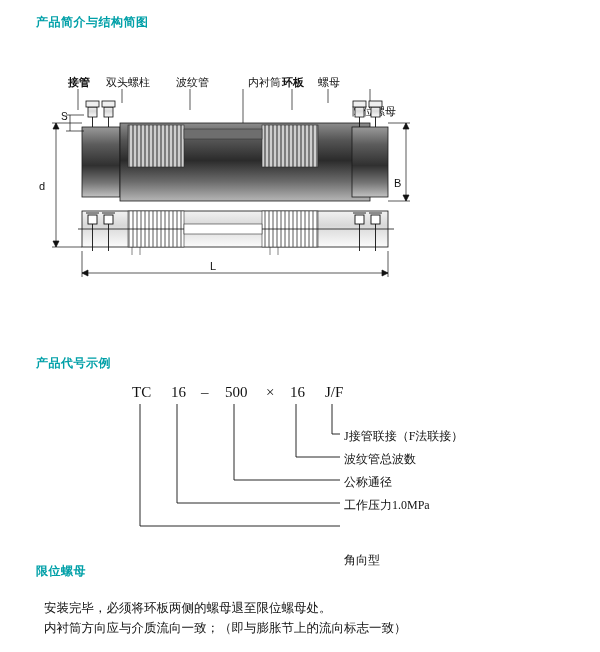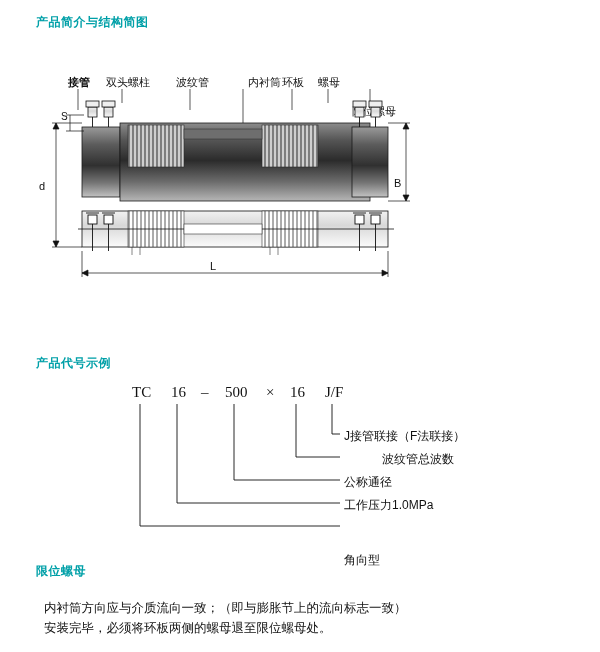--- a/index.html
+++ b/index.html
@@ -58,21 +58,21 @@
   }
   .code-token {
     position: absolute;
     font-family: "Liberation Serif", serif;
     font-size: 15px;
     color: #111;
     white-space: nowrap;
   }
   .code-desc {
     position: absolute;
-    font-family: Liberation Sans, sans-serif;
+    font-family: Liberation Serif, serif;
     font-size: 12px;
     color: #111;
     white-space: nowrap;
   }
 
   
   #install-text {
     position: absolute;
     left: 44px;
     top: 598px;
@@ -87,21 +87,21 @@
 <body>
 
 <div class="section-title" id="title-1">产品简介与结构简图</div>
 
 <div id="figure-structure">
 
   <div class="callout-label" style="left:68px;  top:20px;font-weight:bold;">接管</div>
   <div class="callout-label" style="left:106px; top:20px;">双头螺柱</div>
   <div class="callout-label" style="left:176px; top:20px;">波纹管</div>
   <div class="callout-label" style="left:228px; top:20px;margin-left:20px;">内衬筒</div>
-  <div class="callout-label" style="left:282px; top:20px;">环板</div>
+  <div class="callout-label" style="left:282px; top:20px;font-weight:bold;">环板</div>
   <div class="callout-label" style="left:318px; top:20px;">螺母</div>
   <div class="callout-label" style="left:352px; top:10px;margin-top:39px;">限位螺母</div>
 
   <div class="axis-label" style="left:61px;  top:56px; font-size:10px;">S</div>
   <div class="axis-label" style="left:39px;  top:125px;">d</div>
   <div class="axis-label" style="left:394px; top:122px;">B</div>
   <div class="axis-label" style="left:210px; top:205px;">L</div>
 
   <svg width="600" height="235" viewBox="0 0 600 235" style="position:absolute;left:0;top:0;">
     <defs>
@@ -240,21 +240,21 @@
 
   <div class="code-token" style="left:132px; top:6px;">TC</div>
   <div class="code-token" style="left:171px; top:6px;">16</div>
   <div class="code-token" style="left:201px; top:6px;">–</div>
   <div class="code-token" style="left:225px; top:6px;">500</div>
   <div class="code-token" style="left:266px; top:6px;">×</div>
   <div class="code-token" style="left:290px; top:6px;">16</div>
   <div class="code-token" style="left:325px; top:6px;">J/F</div>
 
   <div class="code-desc" style="left:344px; top:50px;">J接管联接（F法联接）</div>
-  <div class="code-desc" style="left:344px; top:73px;margin-left:38px;">波纹管总波数</div>
+  <div class="code-desc" style="left:344px; top:73px;">波纹管总波数</div>
   <div class="code-desc" style="left:344px; top:96px;">公称通径</div>
   <div class="code-desc" style="left:344px; top:119px;">工作压力1.0MPa</div>
   <div class="code-desc" style="left:344px; top:142px;margin-top:32px;">角向型</div>
 
   <svg width="600" height="170" viewBox="0 0 600 170" style="position:absolute;left:0;top:0;">
     <g stroke="#111" stroke-width="0.9" fill="none">
 
       <path d="M332 26 L332 56 L340 56"></path>
 
       <path d="M296 26 L296 79 L340 79"></path>
@@ -264,15 +264,15 @@
       <path d="M177 26 L177 125 L340 125"></path>
 
       <path d="M140 26 L140 148 L340 148"></path>
     </g>
   </svg>
 </div>
 
 <div class="section-title" id="title-3">限位螺母</div>
 
 <div id="install-text">
+  <div>安装完毕，必须将环板两侧的螺母退至限位螺母处。</div>
   <div>内衬筒方向应与介质流向一致；（即与膨胀节上的流向标志一致）</div>
-  <div>安装完毕，必须将环板两侧的螺母退至限位螺母处。</div>
 </div>
 
 </body></html>

